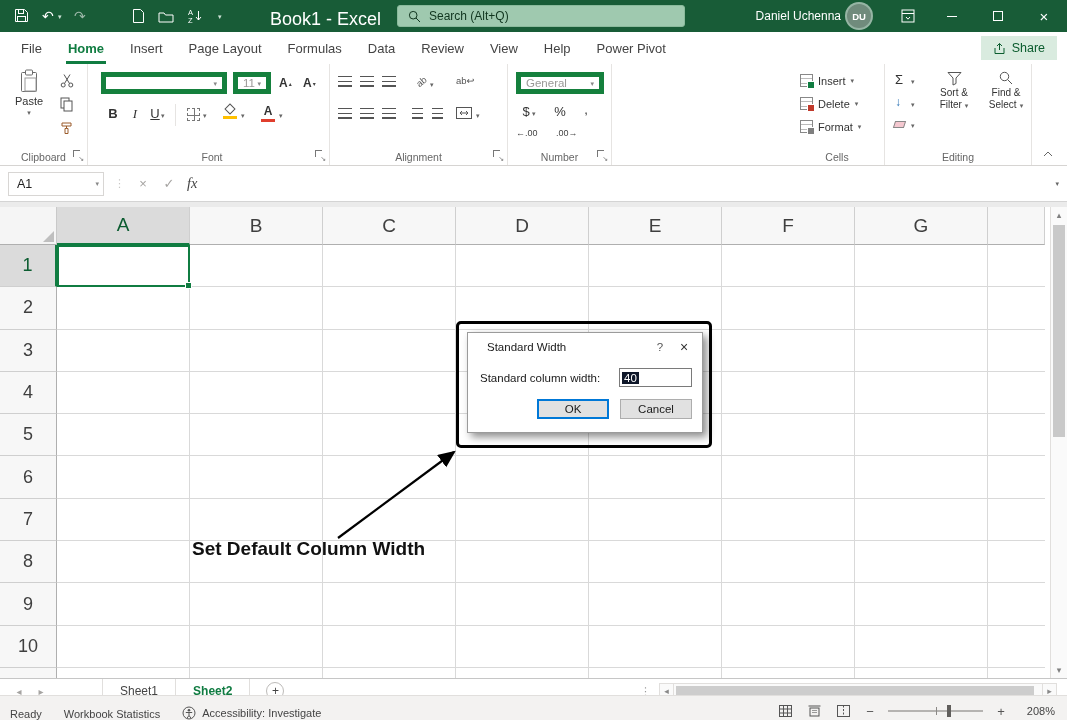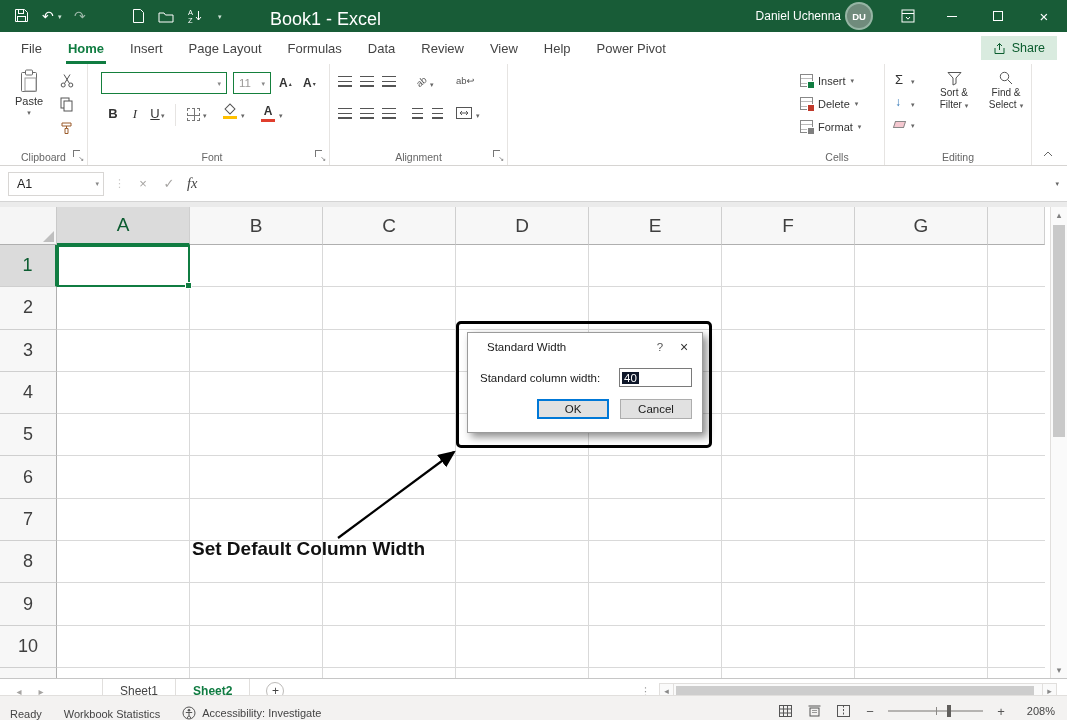--- a/index.html
+++ b/index.html
@@ -28,21 +28,21 @@
   .share{position:absolute;right:10px;top:4px;height:24px;display:flex;align-items:center;gap:6px;background:#D9EBDF;border-radius:0;padding:0 12px;color:#0B5C2E;font-size:12.5px}
   
   .ribbon{position:absolute;top:64px;left:0;right:0;height:102px;background:#fff;border-bottom:1px solid #D6D4D2}
   .grp{position:absolute;top:0;height:100%;border-right:1px solid #E6E4E2}
   .grp-label{position:absolute;bottom:2px;left:0;right:0;text-align:center;font-size:10.5px;color:#666}
   .launcher{position:absolute;right:4px;bottom:5px;width:10px;height:10px}
   .launcher::before{content:"";position:absolute;left:0;top:0;width:6px;height:6px;border-left:1px solid #777;border-top:1px solid #777}
   .launcher::after{content:"↘";position:absolute;right:-1px;bottom:-3px;font-size:7px;color:#777}
   .paste{display:flex;flex-direction:column;align-items:center;gap:2px;font-size:11px;color:#333}
   .ric{display:inline-flex;align-items:center;justify-content:center}
-  .combo{height:22px;border:1px solid #15803d;display:flex;align-items:center;padding:0 5px;font-size:11.5px;color:#333;background:#fff}
+  .combo{height:22px;border:5px solid #15803d;display:flex;align-items:center;padding:0 5px;font-size:11.5px;color:#333;background:#fff}
   .combo .dd{margin-left:auto;color:#888}
   .combo-val.dis{color:#9A9896}
   .fbtn{font-size:13px;color:#333;display:inline-flex;align-items:center;justify-content:center;width:16px}
   .fbtn.b{font-weight:700}.fbtn.i{font-style:italic;font-family:"Liberation Serif",serif}.fbtn.u{text-decoration:underline}
   .vsep{width:1px;height:22px;background:#E6E4E2}
   .fa{font-size:12px;font-weight:700;color:#333;font-style:normal}
   .tinyup{font-size:6px;color:#444;margin-left:1px}
   .cbar{display:block;width:14px;height:3px;margin-top:1px}
   .col2{display:inline-flex;flex-direction:column;align-items:center}
   .bucket{display:block;width:8px;height:8px;border:1px solid #555;transform:rotate(45deg);margin:1px 0 2px}
@@ -160,20 +160,29 @@
       </span>
     <span class="a ric" style="left:188px;top:8px">
         <svg width="15" height="16" viewBox="0 0 15 16">
           <text x="0" y="7" font-size="7.5" fill="#fff">A</text>
           <text x="0" y="15" font-size="7.5" fill="#fff">Z</text>
           <path d="M10.5 3 v9 M10.5 12 l-2.5 -3 M10.5 12 l2.5 -3" stroke="#fff" fill="none"></path>
         </svg>
       </span>
     <span class="a dd" style="left:218px;top:13px">▾</span>
     <span class="a wb-title" style="left:270px;top:9px">Book1 - Excel</span>
+    <div class="a searchbox" style="left:397px;top:5px;width:288px;height:22px">
+      <span class="ric">
+          <svg width="13" height="13" viewBox="0 0 13 13">
+            <circle cx="5.2" cy="5.2" r="3.8" fill="none" stroke="#11361F"></circle>
+            <path d="M8 8 L12 12" stroke="#11361F"></path>
+          </svg>
+        </span>
+      <span>Search (Alt+Q)</span>
+    </div>
     <span class="a user" style="right:226px;top:9px">Daniel Uchenna</span>
     <span class="a avatar" style="right:196px;top:4px">DU</span>
     <span class="a ric" style="right:152px;top:9px">
         <svg width="14" height="14" viewBox="0 0 14 14">
           <rect x="1" y="1" width="12" height="12" fill="none" stroke="#fff"></rect>
           <path d="M1 4.5 h12" stroke="#fff"></path>
           <path d="M5 8 l2 2.2 2 -2.2" fill="none" stroke="#fff"></path>
         </svg>
       </span>
     <span class="a winbtn" style="right:92px">
@@ -301,20 +310,34 @@
           <svg width="16" height="12" viewBox="0 0 16 12">
             <rect x="0.5" y="0.5" width="15" height="11" fill="none" stroke="#555"></rect>
             <path d="M4 6 h8 M4 6 l2 -2 M4 6 l2 2 M12 6 l-2 -2 M12 6 l-2 2" fill="none" stroke="#555"></path>
           </svg>
         </span>
       <span class="a dd" style="left:146px;top:48px">▾</span>
       <span class="grp-label">Alignment</span>
       <span class="launcher"></span>
     </div>
 
+    <div class="grp" style="left:508px;width:104px">
+      <div class="a combo" style="left:8px;top:8px;width:88px">
+        <span class="combo-val dis">General</span>
+        <span class="dd">▾</span>
+      </div>
+      <span class="a fbtn" style="left:10px;top:40px">$</span>
+      <span class="a dd" style="left:24px;top:46px">▾</span>
+      <span class="a fbtn" style="left:44px;top:40px">%</span>
+      <span class="a fbtn" style="left:70px;top:38px">,</span>
+      <span class="a dec" style="left:8px;top:64px">←.00</span>
+      <span class="a dec" style="left:48px;top:64px">.00→</span>
+      <span class="grp-label">Number</span>
+      <span class="launcher"></span>
+    </div>
 
 
     <div class="grp" style="left:790px;width:95px">
       <div class="stylerow" style="left:10px;top:8px">
         <span class="ico-cells ins"></span>
         <span>Insert</span>
         <span class="dd">▾</span>
       </div>
       <div class="stylerow" style="left:10px;top:31px">
         <span class="ico-cells del"></span>

